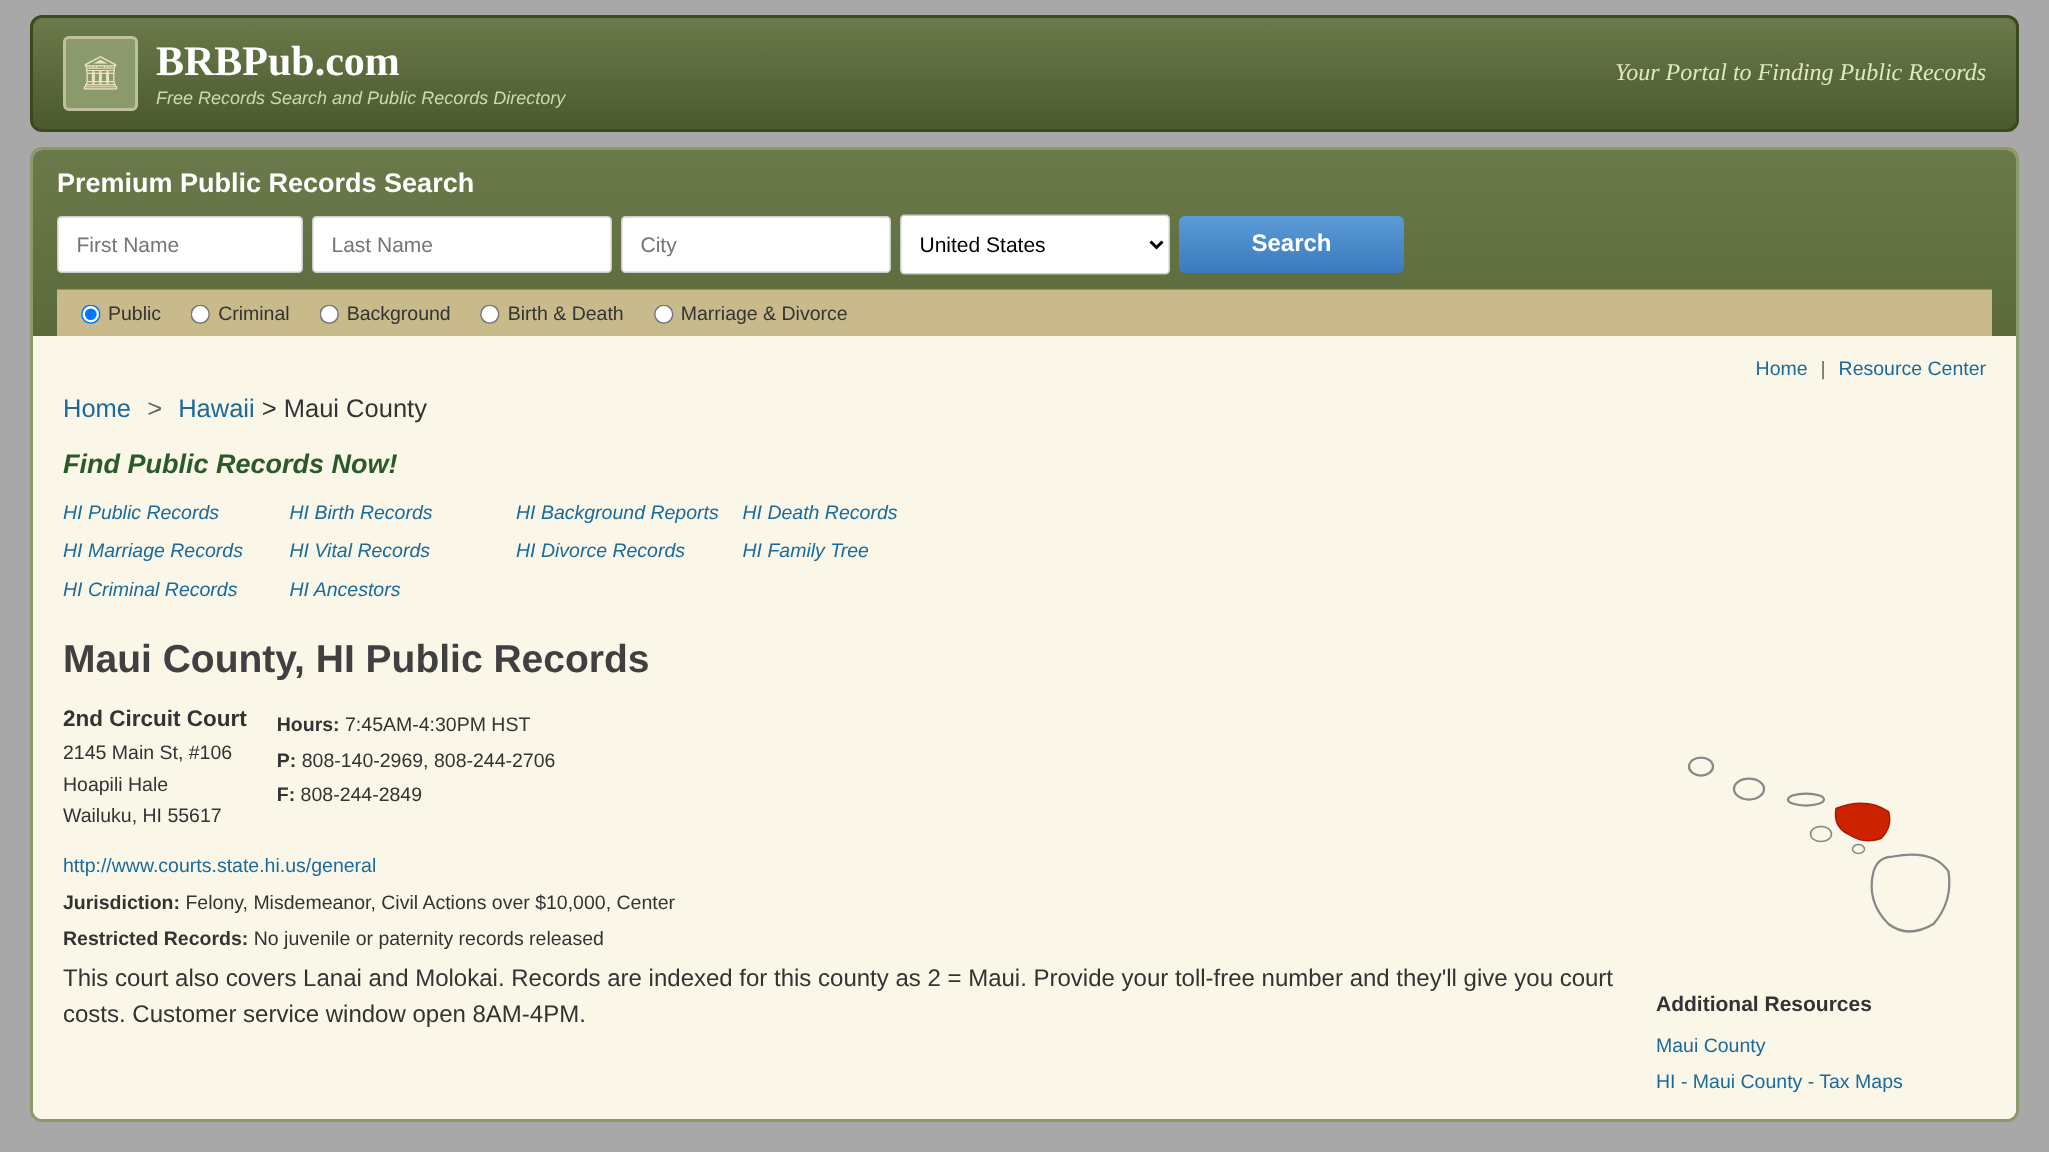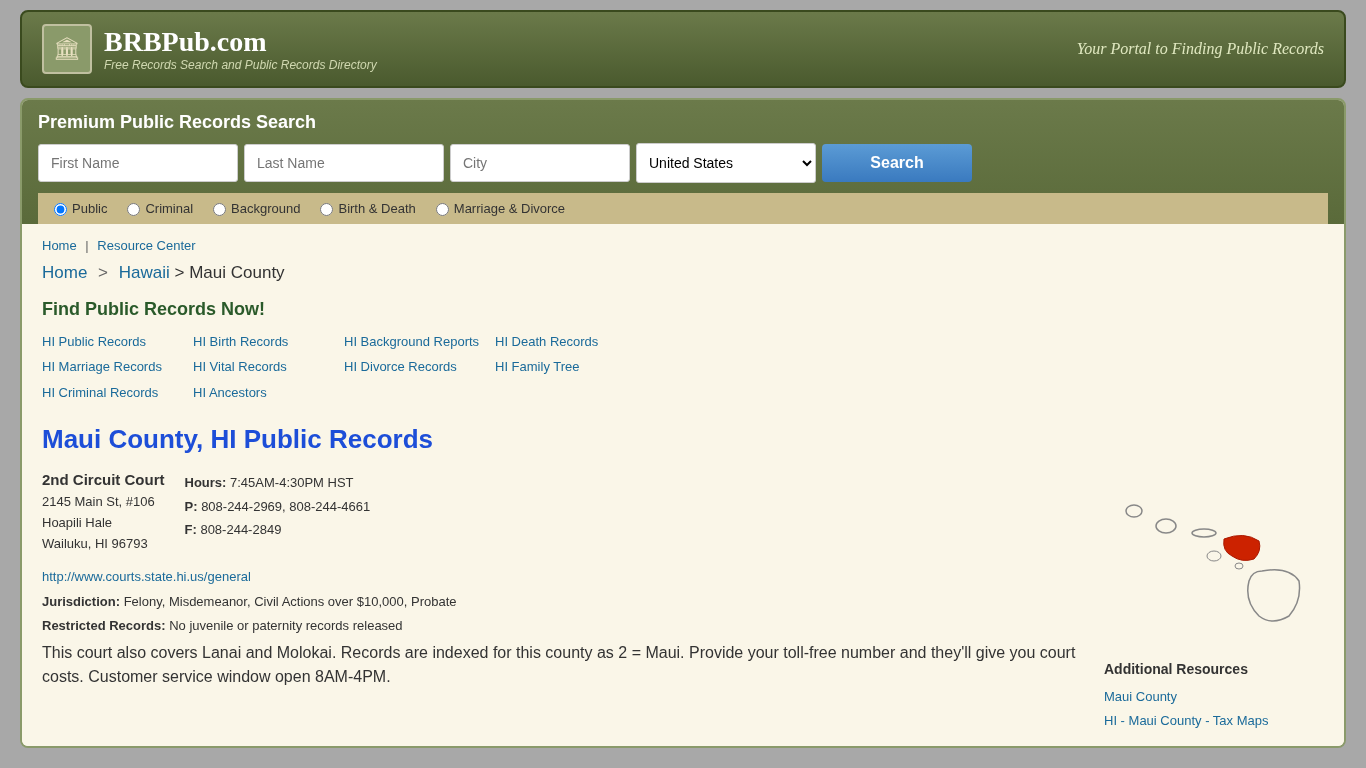--- a/index.html
+++ b/index.html
@@ -83,21 +83,21 @@
       margin-bottom: 10px;
     }
     #search-form input[type="text"] {
       padding: 10px 12px;
       border: 1px solid #ccc;
       border-radius: 3px;
       font-size: 14px;
       background: #fff;
       color: #999;
     }
-    #first-name-input { width: 200px; }
+    #first-name-input { width: 164px; }
     #last-name-input { width: 200px; }
     #city-input { width: 180px; }
     #country-select {
       padding: 10px 8px;
       border: 1px solid #ccc;
       border-radius: 3px;
       font-size: 14px;
       background: #fff;
       width: 180px;
     }
@@ -129,21 +129,21 @@
     }
 
     
     #content-area {
       padding: 14px 20px;
       background: #faf6e8;
     }
 
     
     #top-nav {
-      text-align: left;
+      text-align: right;
       margin-bottom: 10px;
       font-size: 13px;
     }
     #top-nav a {
       color: #1a6a9a;
       text-decoration: none;
     }
     #top-nav-separator { color: #666; margin: 0 5px; }
 
     
@@ -155,20 +155,21 @@
     #breadcrumb a {
       color: #1a6a9a;
       text-decoration: none;
     }
     #breadcrumb-separator { color: #666; margin: 0 6px; }
     #breadcrumb-current { color: #333; }
 
     
     #find-records-section {
       margin-bottom: 20px;
+      font-style: italic;
     }
     #find-records-title {
       color: #2a5a2a;
       font-size: 18px;
       font-weight: bold;
       margin-bottom: 10px;
     }
     #records-links {
       display: grid;
       grid-template-columns: 1fr 1fr 1fr 1fr;
@@ -177,21 +178,21 @@
     }
     #records-links a {
       color: #1a6a9a;
       text-decoration: none;
       font-size: 13px;
       line-height: 1.8;
     }
 
     
     #page-title {
-      color: #1d4ed8;
+      color: #404040;
       font-size: 26px;
       font-weight: bold;
       margin-bottom: 16px;
       margin-top: 10px;
     }
 
     
     #lower-section {
       display: flex;
       gap: 20px;
@@ -366,44 +367,44 @@
 
     <div id="lower-section">
 
       <div id="court-info">
         <div id="court-details-grid">
           <div>
             <div id="court-name">2nd Circuit Court</div>
             <div id="court-address">
               <span>2145 Main St, #106</span><br>
               <span>Hoapili Hale</span><br>
-              <span>Wailuku, HI 96793</span>
+              <span>Wailuku, HI 55617</span>
             </div>
           </div>
           <div id="court-contact">
             <div>
               <strong>Hours:</strong>
               <span>7:45AM-4:30PM HST</span>
             </div>
             <div>
               <strong>P:</strong>
-              <span>808-244-2969, 808-244-4661</span>
+              <span>808-140-2969, 808-244-2706</span>
             </div>
             <div>
               <strong>F:</strong>
               <span>808-244-2849</span>
             </div>
           </div>
         </div>
 
         <a id="court-link" href="#">http://www.courts.state.hi.us/general</a>
 
         <div id="court-jurisdiction">
           <strong>Jurisdiction:</strong>
-          <span>Felony, Misdemeanor, Civil Actions over $10,000, Probate</span>
+          <span>Felony, Misdemeanor, Civil Actions over $10,000, Center</span>
         </div>
         <div id="court-restricted">
           <strong>Restricted Records:</strong>
           <span>No juvenile or paternity records released</span>
         </div>
         <div id="court-note">This court also covers Lanai and Molokai. Records are indexed for this county as 2 = Maui. Provide your toll-free number and they'll give you court costs. Customer service window open 8AM-4PM.</div>
       </div>
 
       <div id="map-column">
         <div id="hawaii-map-container">

